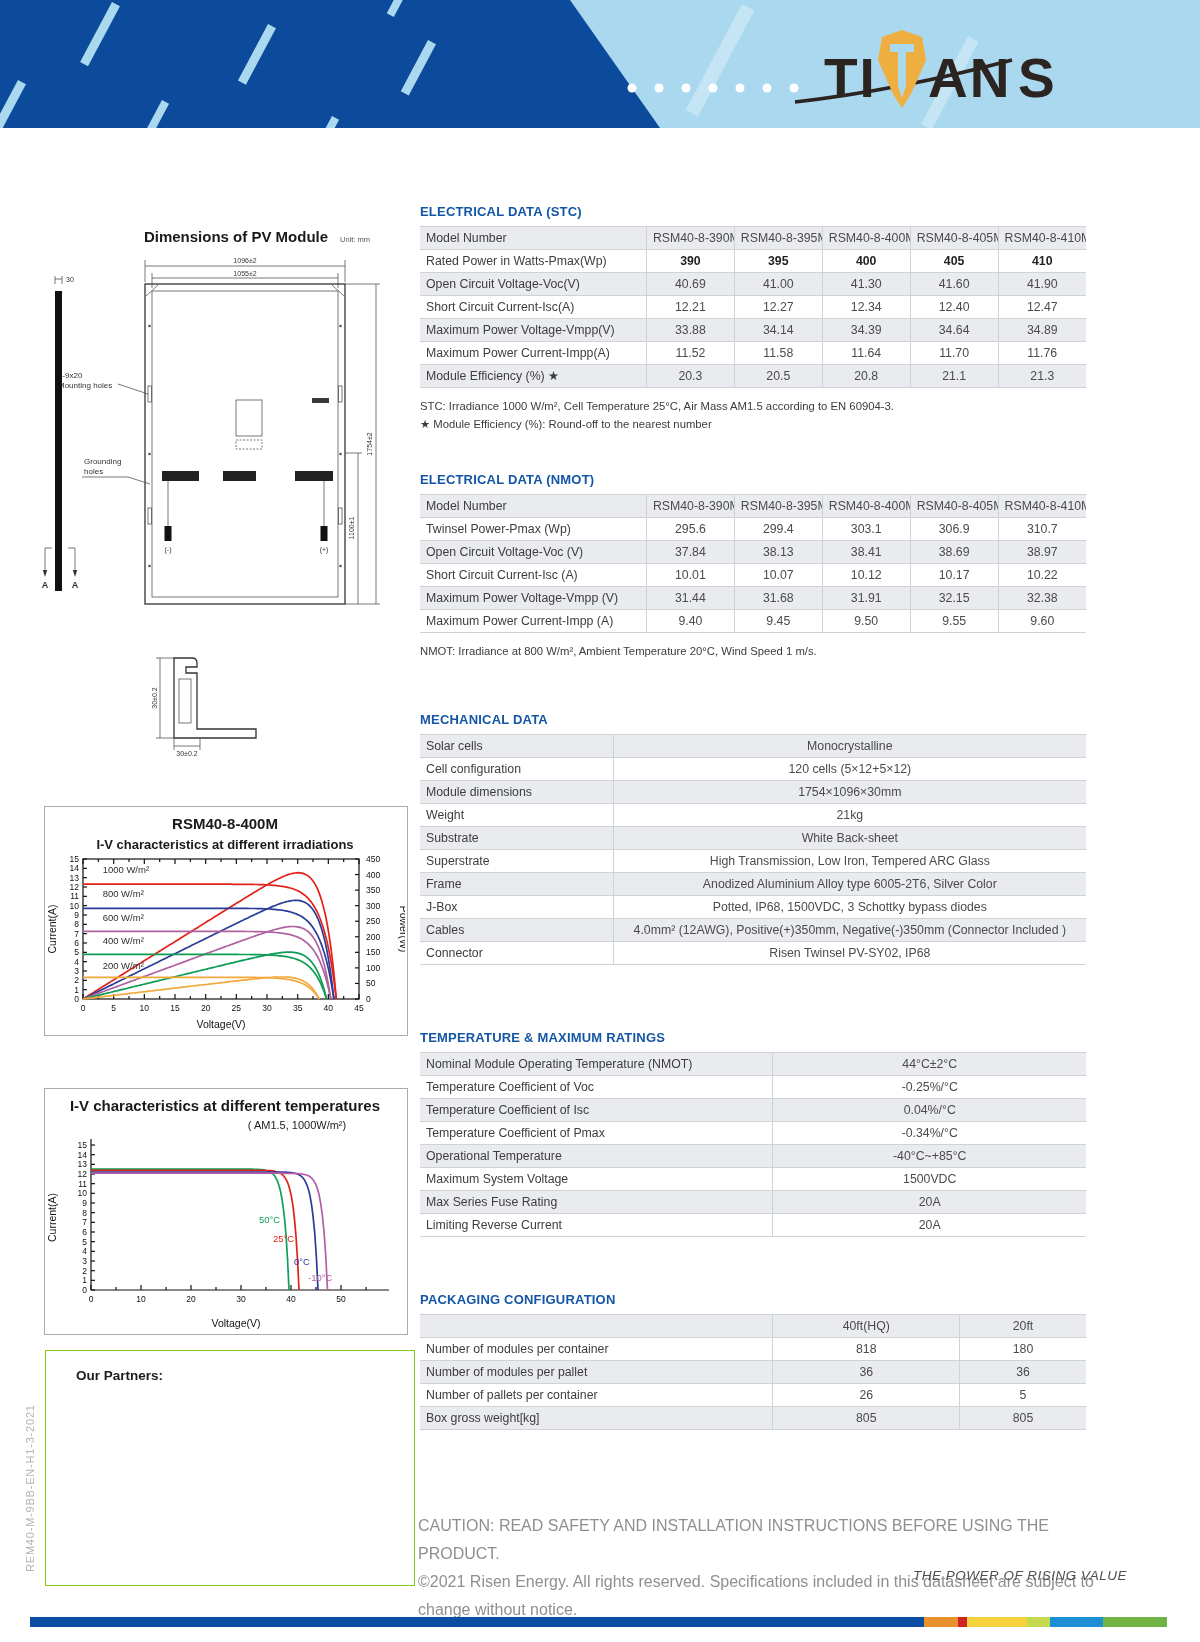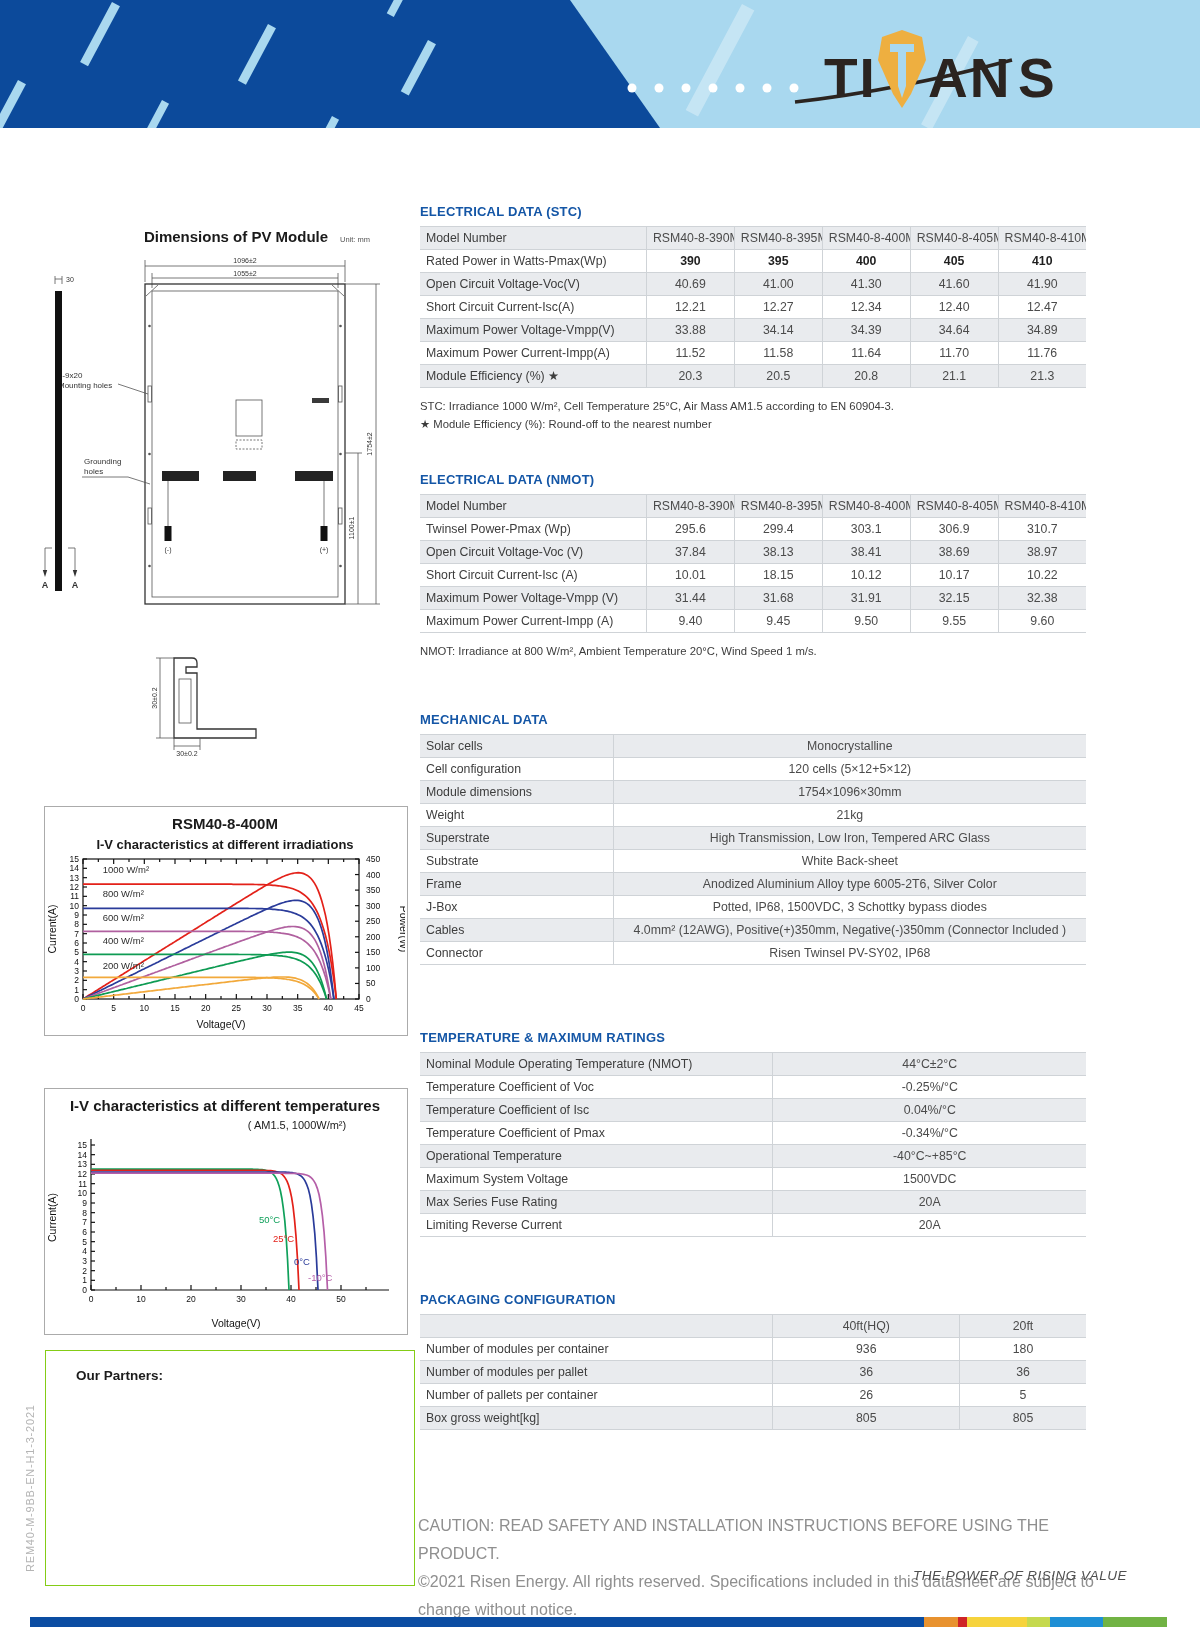--- a/index.html
+++ b/index.html
@@ -493,21 +493,21 @@
               <td class="lbl">Open Circuit Voltage-Voc (V)</td>
               <td class="val">37.84</td>
               <td class="val">38.13</td>
               <td class="val">38.41</td>
               <td class="val">38.69</td>
               <td class="val">38.97</td>
             </tr>
             <tr>
               <td class="lbl">Short Circuit Current-Isc (A)</td>
               <td class="val">10.01</td>
-              <td class="val">18.15</td>
+              <td class="val">10.07</td>
               <td class="val">10.12</td>
               <td class="val">10.17</td>
               <td class="val">10.22</td>
             </tr>
             <tr>
               <td class="lbl">Maximum Power Voltage-Vmpp (V)</td>
               <td class="val">31.44</td>
               <td class="val">31.68</td>
               <td class="val">31.91</td>
               <td class="val">32.15</td>
@@ -546,26 +546,26 @@
             </tr>
             <tr>
               <td class="lbl">Module dimensions</td>
               <td class="val">1754×1096×30mm</td>
             </tr>
             <tr>
               <td class="lbl">Weight</td>
               <td class="val">21kg</td>
             </tr>
             <tr>
+              <td class="lbl">Substrate</td>
+              <td class="val">White Back-sheet</td>
+            </tr>
+            <tr>
               <td class="lbl">Superstrate</td>
               <td class="val">High Transmission, Low Iron, Tempered ARC Glass</td>
-            </tr>
-            <tr>
-              <td class="lbl">Substrate</td>
-              <td class="val">White Back-sheet</td>
             </tr>
             <tr>
               <td class="lbl">Frame</td>
               <td class="val">Anodized Aluminium Alloy type 6005-2T6, Silver Color</td>
             </tr>
             <tr>
               <td class="lbl">J-Box</td>
               <td class="val">Potted, IP68, 1500VDC, 3 Schottky bypass diodes</td>
             </tr>
             <tr>
@@ -637,21 +637,21 @@
             <col style="width: 19%;">
           </colgroup>
           <tbody>
             <tr>
               <td class="lbl"></td>
               <td class="val">40ft(HQ)</td>
               <td class="val">20ft</td>
             </tr>
             <tr>
               <td class="lbl">Number of modules per container</td>
-              <td class="val">936</td>
+              <td class="val">818</td>
               <td class="val">180</td>
             </tr>
             <tr>
               <td class="lbl">Number of modules per pallet</td>
               <td class="val">36</td>
               <td class="val">36</td>
             </tr>
             <tr>
               <td class="lbl">Number of pallets per container</td>
               <td class="val">26</td>

